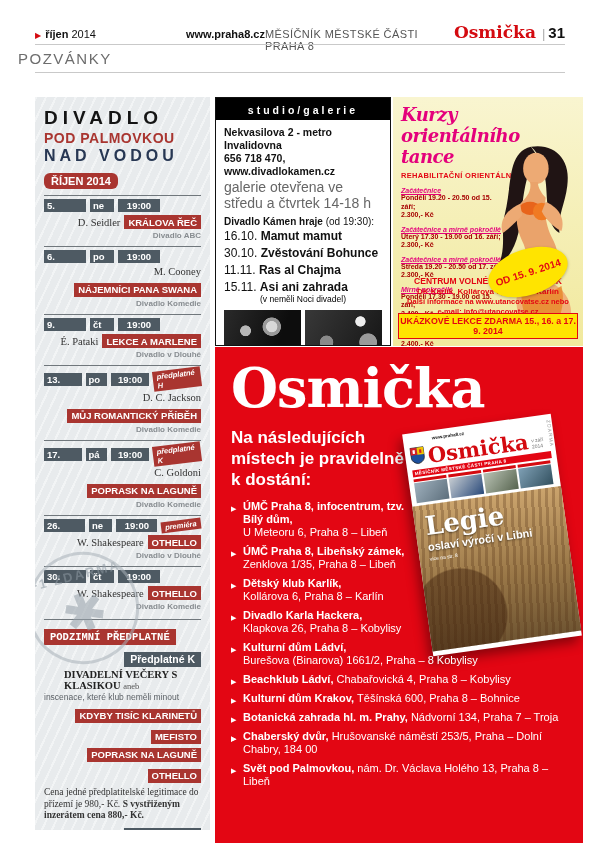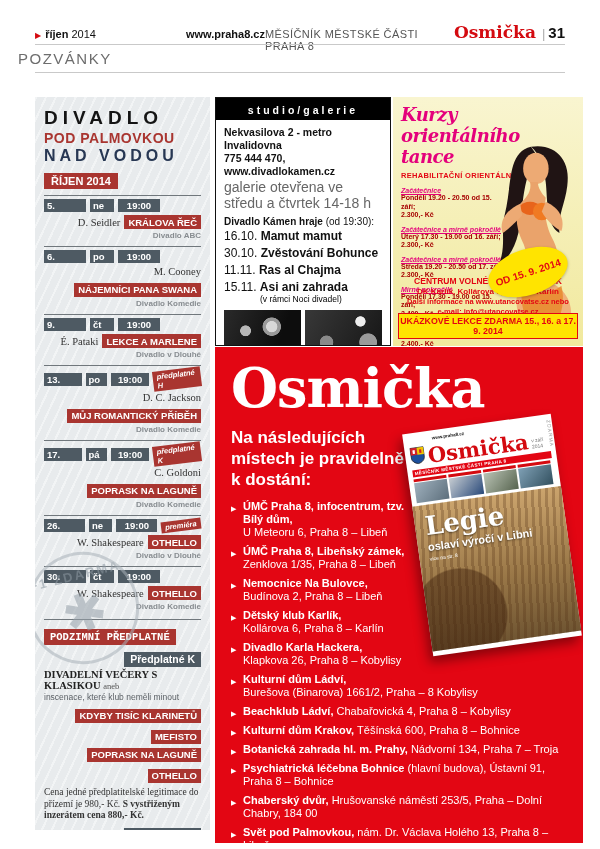--- a/index.html
+++ b/index.html
@@ -24,40 +24,40 @@
 
   
   .palmovka { position:absolute; left:35px; top:97px; width:175px; height:733px;
     background:#e8ebed;
     background-image:repeating-linear-gradient(115deg, rgba(255,255,255,.45) 0 2px, rgba(0,0,0,0) 2px 9px);
     padding:10px 9px; overflow:hidden; }
   .pal-t1 { font-size:19px; font-weight:900; letter-spacing:5px; color:#141414; }
   .pal-t2 { font-size:14px; font-weight:bold; letter-spacing:.5px; color:#a93530; margin-top:1px; }
   .pal-t3 { font-size:16px; font-weight:900; letter-spacing:4px; color:#273753; margin-top:1px; }
   .pal-month { display:inline-block; background:#a93530; color:#fff; font-weight:bold; font-size:11px;
-    padding:2px 7px; margin-top:8px; }
+    padding:2px 7px; margin-top:8px;border-radius:6px; }
   .show-row { margin-top:6px; border-top:1px solid #70777c; padding-top:3px; position:relative; }
   .show-badges { display:flex; gap:4px; align-items:center; }
   .bdg { background:#4e5a63; color:#fff; font-weight:bold; font-size:9.5px; padding:1px 3px; }
   .b-date { width:42px; }
   .b-day { width:24px; }
   .b-time { width:42px; text-align:center; }
   .flag-badge { margin-left:auto; transform:rotate(-7deg); background:#a93530; color:#fff;
     font-style:italic; font-weight:bold; font-size:7.5px; padding:1px 4px; }
   .author-line { text-align:right; font-family:"Liberation Serif", serif; font-size:10.5px; color:#333; margin-top:3px; }
   .title-line { text-align:right; margin-top:2px; }
   .red-badge { display:inline-block; background:#a93530; color:#fff; font-weight:bold; font-size:9.5px;
     padding:1.5px 4px; margin-left:4px; font-family:"Liberation Sans", sans-serif; }
   .venue { text-align:right; font-weight:bold; font-size:8px; color:#888d91; margin-top:2px; }
 
   .autumn { margin-top:8px; border-top:1px solid #70777c; padding-top:6px; position:relative; }
   .aut-header { display:inline-block; background:#a93530; color:#fff; font-weight:bold; font-size:10.5px; padding:2px 6px;font-family:Liberation Mono, monospace; }
   .sub-badge-line { text-align:right; margin-top:4px; }
   .slate-badge { display:inline-block; background:#4e5a63; color:#fff; font-weight:bold; font-size:10.5px; padding:1.5px 6px; }
-  .sub-name { font-family:"Liberation Serif", serif; font-weight:bold; font-size:10.5px; color:#222; margin-top:2px; }
+  .sub-name { font-family:"Liberation Serif", serif; font-weight:bold; font-size:10.5px; color:#222; margin-top:2px;margin-left:20px; }
   .sub-name .aneb { font-weight:normal; font-size:8.5px; color:#555; }
   .sub-desc { font-size:8.5px; color:#5c6166; margin-top:1px; }
   .plays-line { text-align:right; margin-top:3px; }
   .price { font-family:"Liberation Serif", serif; font-size:9.5px; color:#333; margin-top:4px; line-height:11.5px; }
   .price strong { font-weight:bold; }
   .stamp { position:absolute; left:-8px; top:455px; width:112px; height:112px; border:3px solid #a9b2b9;
     border-radius:50%; opacity:.55; transform:rotate(-22deg); pointer-events:none; z-index:3; }
   .stamp-text { position:absolute; top:12px; left:0; width:100%; text-align:center; font-weight:900;
     font-size:13px; letter-spacing:2px; color:#8d98a1; transform:rotate(8deg); }
   .stamp-star { position:absolute; top:28px; left:0; width:100%; text-align:center; font-size:52px; color:#97a2aa; }
@@ -270,31 +270,31 @@
       <div class="stamp-star">✱</div>
     </div>
   </div>
 
   <div class="kamen">
     <div class="kamen-head">
       <div class="kh2">studio/galerie</div>
     </div>
     <div class="kamen-body">
       <div class="k-addr">Nekvasilova 2 - metro Invalidovna</div>
-      <div class="k-addr">775 444 470, www.divadlokamen.cz</div>
+      <div class="k-addr">656 718 470, www.divadlokamen.cz</div>
       <div class="k-hours">galerie otevřena ve středu a čtvrtek 14-18 h</div>
       <div class="k-hraje">
         <strong>Divadlo Kámen hraje</strong><span> (od 19:30):</span>
       </div>
       <div id="kamen-program">
           <div class="prog-item"><span class="prog-date">16.10. </span><span class="prog-title">Mamut mamut</span></div>
           <div class="prog-item"><span class="prog-date">30.10. </span><span class="prog-title">Zvěstování Bohunce</span></div>
           <div class="prog-item"><span class="prog-date">11.11. </span><span class="prog-title">Ras al Chajma</span></div>
           <div class="prog-item"><span class="prog-date">15.11. </span><span class="prog-title">Asi ani zahrada</span></div>
-          <div class="prog-note">(v rámci Noci divadel)</div>
+          <div class="prog-note">(v neměli Noci divadel)</div>
         </div>
       <div class="k-photos">
         <div class="k-photo p1"></div>
         <div class="k-photo p2"></div>
       </div>
 
     </div>
   </div>
 
   <div class="dance">
@@ -393,26 +393,25 @@
           <div class="cv-more">více na str. 8</div>
         </div>
         <div class="cv-zdarma">ZDARMA</div>
       </div>
     </div>
 
     <div class="rb-intro">Na následujících místech je pravidelně k dostání:</div>
     <div class="rb-list" id="dist-list">
         <div class="dist-item"><span class="dist-arrow">▶</span><span class="dist-text"><span class="dist-name">ÚMČ Praha 8, infocentrum, tzv. Bílý dům, </span><br>U Meteoru 6, Praha 8 – Libeň</span></div>
         <div class="dist-item"><span class="dist-arrow">▶</span><span class="dist-text"><span class="dist-name">ÚMČ Praha 8, Libeňský zámek, </span><br>Zenklova 1/35, Praha 8 – Libeň</span></div>
-        <div class="dist-item"><span class="dist-arrow">▶</span><span class="dist-text"><span class="dist-name">Nemocnice Na Bulovce, </span><br>Budínova 2, Praha 8 – Libeň</span></div>
         <div class="dist-item"><span class="dist-arrow">▶</span><span class="dist-text"><span class="dist-name">Dětský klub Karlík, </span><br>Kollárova 6, Praha 8 – Karlín</span></div>
         <div class="dist-item"><span class="dist-arrow">▶</span><span class="dist-text"><span class="dist-name">Divadlo Karla Hackera, </span><br>Klapkova 26, Praha 8 – Kobylisy</span></div>
         <div class="dist-item"><span class="dist-arrow">▶</span><span class="dist-text"><span class="dist-name">Kulturní dům Ládví, </span><br>Burešova (Binarova) 1661/2, Praha – 8 Kobylisy</span></div>
         <div class="dist-item"><span class="dist-arrow">▶</span><span class="dist-text"><span class="dist-name">Beachklub Ládví, </span>Chabařovická 4, Praha 8 – Kobylisy</span></div>
         <div class="dist-item"><span class="dist-arrow">▶</span><span class="dist-text"><span class="dist-name">Kulturní dům Krakov, </span>Těšínská 600, Praha 8 – Bohnice</span></div>
         <div class="dist-item"><span class="dist-arrow">▶</span><span class="dist-text"><span class="dist-name">Botanická zahrada hl. m. Prahy, </span>Nádvorní 134, Praha 7 – Troja</span></div>
-        <div class="dist-item"><span class="dist-arrow">▶</span><span class="dist-text"><span class="dist-name">Psychiatrická léčebna Bohnice </span>(hlavní budova), Ústavní 91, Praha 8 – Bohnice</span></div>
+        <div class="dist-item"><span class="dist-arrow">▶</span></div>
         <div class="dist-item"><span class="dist-arrow">▶</span><span class="dist-text"><span class="dist-name">Chaberský dvůr, </span>Hrušovanské náměstí 253/5, Praha – Dolní Chabry, 184 00</span></div>
         <div class="dist-item"><span class="dist-arrow">▶</span><span class="dist-text"><span class="dist-name">Svět pod Palmovkou, </span>nám. Dr. Václava Holého 13, Praha 8 – Libeň</span></div>
       </div>
   </div>
 
 </div>
 
 </body></html>

